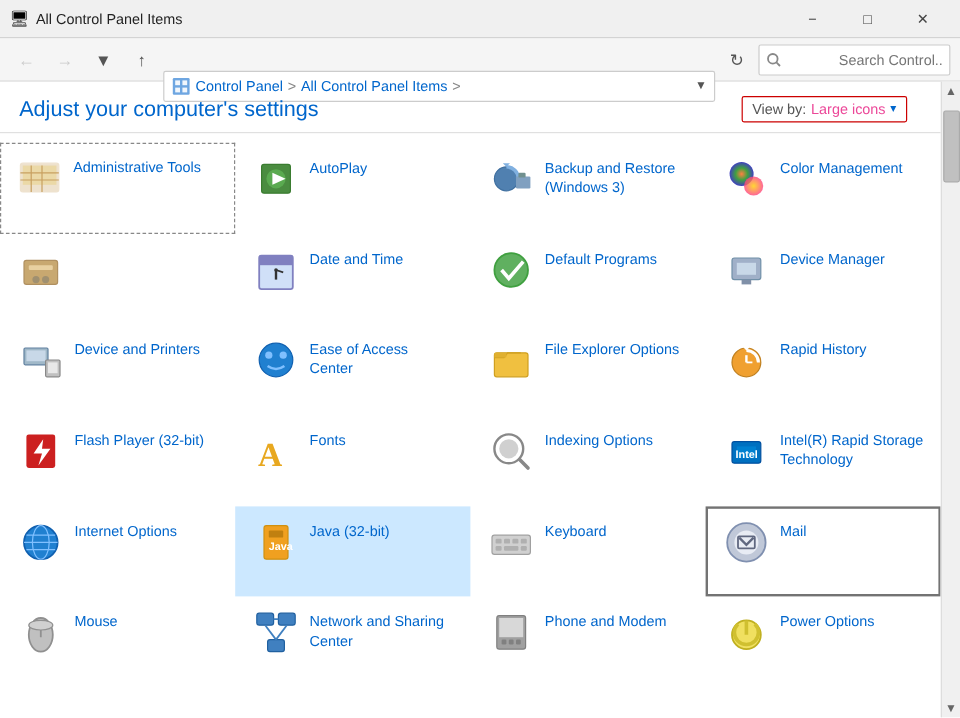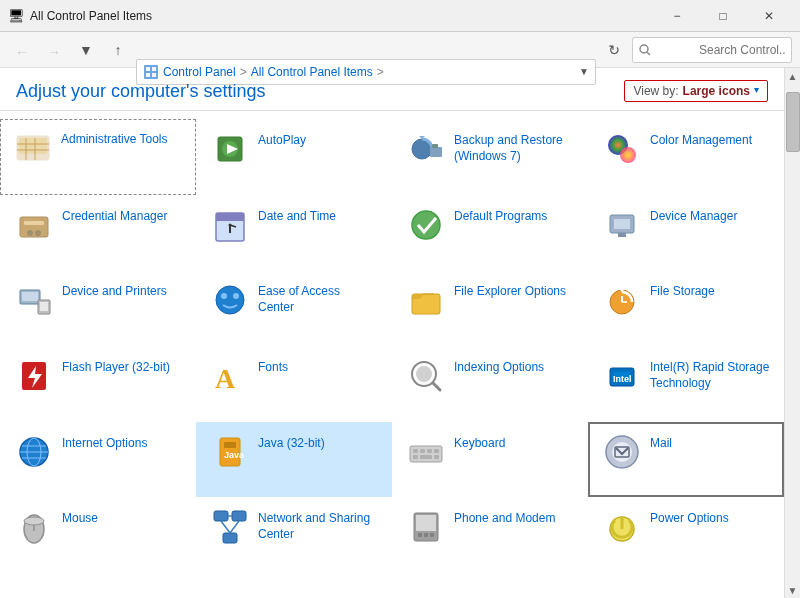--- a/index.html
+++ b/index.html
@@ -124,21 +124,21 @@
     }
 
     .content-area {
       flex: 1;
       overflow-y: hidden;
       padding: 0;
     }
 
     
     .page-header {
-      padding: 12px 16px 8px 16px;
+      padding: 12px 28px 8px 16px;
       display: flex;
       align-items: center;
       justify-content: space-between;
       border-bottom: 1px solid #e0e0e0;
     }
     .page-title {
       font-size: 18px;
       color: #0066cc;
       font-weight: normal;
     }
@@ -149,22 +149,22 @@
       padding: 3px 8px;
       border-radius: 2px;
       cursor: pointer;
     }
     .view-by-label {
       font-size: 12px;
       color: #555;
     }
     .view-by-value {
       font-size: 12px;
-      color: #7f1d1d;
-      font-weight: 700;
+      color: #ec4899;
+      font-weight: 400;
     }
     .view-by-arrow {
       font-size: 10px;
       color: #0066cc;
     }
 
     
     .items-grid {
       display: grid;
       grid-template-columns: repeat(4, 1fr);
@@ -322,21 +322,21 @@
         <div class="control-item">
           <div class="item-icon">
             <svg width="40" height="40" viewBox="0 0 40 40">
       <circle cx="16" cy="20" r="10" fill="#5080b0" stroke="#4070a0" stroke-width="1"></circle>
       <path d="M16 10 A10 10 0 0 1 26 20" stroke="#80b0e0" stroke-width="3" fill="none"></path>
       <path d="M13 7 L16 10 L19 7" fill="#80b0e0"></path>
       <rect x="24" y="18" width="12" height="10" rx="1" fill="#80a0c0"></rect>
       <rect x="26" y="15" width="6" height="4" rx="1" fill="#70908f"></rect>
     </svg>
           </div>
-          <span class="item-label">Backup and Restore (Windows 7)</span>
+          <span class="item-label">Backup and Restore (Windows 3)</span>
         </div>
         <div class="control-item">
           <div class="item-icon">
             <svg width="40" height="40" viewBox="0 0 40 40">
       <circle cx="16" cy="16" r="10" fill="url(#cg1)"></circle>
       <defs>
                 <radialGradient id="cg1">
                   <stop offset="0%" stop-color="#ff8040"></stop>
                   <stop offset="50%" stop-color="#40a040"></stop>
                   <stop offset="100%" stop-color="#4040c0"></stop>
@@ -355,21 +355,20 @@
         </div>
         <div class="control-item">
           <div class="item-icon">
             <svg width="40" height="40" viewBox="0 0 40 40">
       <rect x="6" y="12" width="28" height="20" rx="2" fill="#c8a870" stroke="#b09060" stroke-width="1"></rect>
       <rect x="10" y="16" width="20" height="4" rx="1" fill="#e8d0a0"></rect>
       <circle cx="16" cy="28" r="3" fill="#a09070"></circle>
       <circle cx="24" cy="28" r="3" fill="#a09070"></circle>
     </svg>
           </div>
-          <span class="item-label">Credential Manager</span>
         </div>
         <div class="control-item">
           <div class="item-icon">
             <svg width="40" height="40" viewBox="0 0 40 40">
       <rect x="6" y="8" width="28" height="28" rx="2" fill="#d0e0f8" stroke="#8080c0" stroke-width="1.5"></rect>
       <rect x="6" y="8" width="28" height="8" fill="#8080c0"></rect>
       <line x1="20" y1="20" x2="20" y2="28" stroke="#333" stroke-width="2"></line>
       <line x1="20" y1="20" x2="26" y2="22" stroke="#333" stroke-width="1.5"></line>
       <circle cx="20" cy="20" r="1.5" fill="#333"></circle>
     </svg>
@@ -430,21 +429,21 @@
         <div class="control-item">
           <div class="item-icon">
             <svg width="40" height="40" viewBox="0 0 40 40">
       <circle cx="20" cy="22" r="12" fill="#f0a030" stroke="#c08020" stroke-width="1"></circle>
       <path d="M20 12 A10 10 0 0 1 30 22" stroke="#fff" stroke-width="2.5" fill="none"></path>
       <path d="M17 9 L20 12 L23 9" fill="#fff"></path>
       <line x1="20" y1="22" x2="20" y2="16" stroke="#fff" stroke-width="2"></line>
       <line x1="20" y1="22" x2="25" y2="22" stroke="#fff" stroke-width="1.5"></line>
     </svg>
           </div>
-          <span class="item-label">File Storage</span>
+          <span class="item-label">Rapid History</span>
         </div>
         <div class="control-item">
           <div class="item-icon">
             <svg width="40" height="40" viewBox="0 0 40 40">
       <rect x="8" y="6" width="24" height="28" rx="2" fill="#cc2020"></rect>
       <polygon points="22,10 14,22 21,22 18,32 28,18 21,18" fill="#fff"></polygon>
     </svg>
           </div>
           <span class="item-label">Flash Player (32-bit)</span>
         </div>

